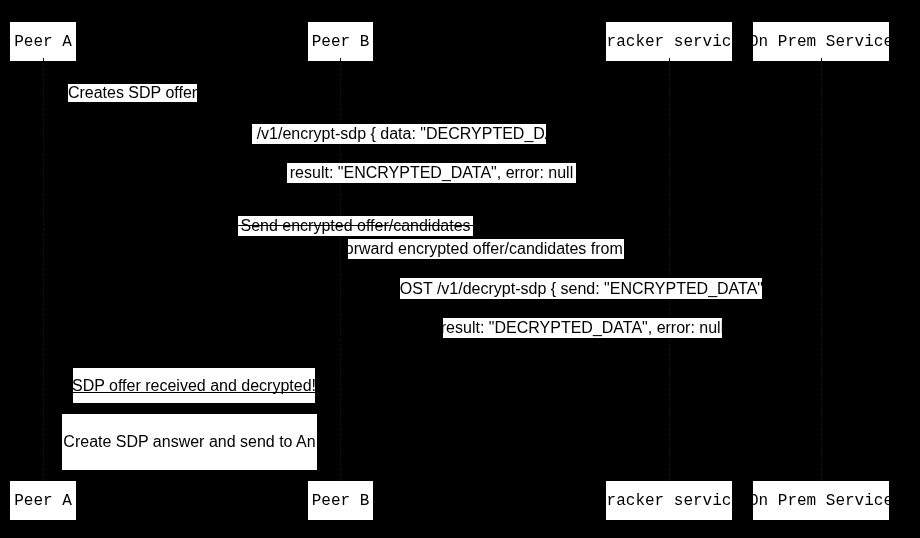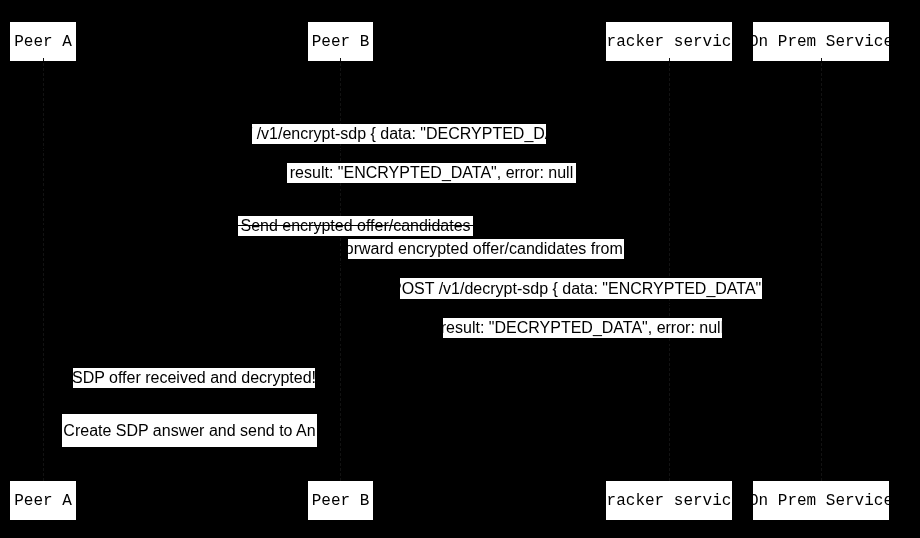--- a/index.html
+++ b/index.html
@@ -80,50 +80,51 @@
   <div class="actor-box" style="left:10px; top:22px; width:66px;">Peer A</div>
   <div class="actor-box" style="left:308px; top:22px; width:65px;">Peer B</div>
   <div class="actor-box" style="left:606px; top:22px; width:126px;">Tracker service</div>
   <div class="actor-box" style="left:753px; top:22px; width:136px;">On Prem Service</div>
 
   <div class="lifeline" style="left:43px;"></div>
   <div class="lifeline" style="left:340px;"></div>
   <div class="lifeline" style="left:669px;"></div>
   <div class="lifeline" style="left:821px;"></div>
 
+  <div class="msg-label" style="left:68px; top:84px; width:129px; height:18px;">Creates SDP offer</div>
 
   <div class="msg-label" style="left:252px; top:124px; width:294px; height:20px;">POST /v1/encrypt-sdp { data: "DECRYPTED_DATA" }</div>
   <div class="arrow" style="left:43px; top:149px; width:778px;"></div>
   <div class="arrowhead right" style="left:812px; top:144px;"></div>
 
   <div class="msg-label" style="left:287px; top:163px; width:289px; height:20px;">{ result: "ENCRYPTED_DATA", error: null }</div>
   <div class="arrow dashed" style="left:43px; top:188px; width:778px;"></div>
   <div class="arrowhead left" style="left:43px; top:183px;"></div>
 
   <div class="msg-label" style="left:238px; top:216px; width:235px; height:20px;">Send encrypted offer/candidates</div>
   <div class="arrow" style="left:43px; top:225px; width:626px;"></div>
   <div class="arrowhead right" style="left:660px; top:220px;"></div>
 
   <div class="msg-label" style="left:348px; top:239px; width:276px; height:20px;">Forward encrypted offer/candidates from A</div>
   <div class="arrow" style="left:340px; top:264px; width:329px;"></div>
   <div class="arrowhead left" style="left:340px; top:259px;"></div>
 
-  <div class="msg-label" style="left:400px; top:278px; width:362px; height:21px;">POST /v1/decrypt-sdp { data: "ENCRYPTED_DATA" }</div>
+  <div class="msg-label" style="left:400px; top:278px; width:362px; height:21px;">POST /v1/decrypt-sdp { send: "ENCRYPTED_DATA" }</div>
   <div class="arrow" style="left:340px; top:304px; width:481px;"></div>
   <div class="arrowhead right" style="left:812px; top:299px;"></div>
 
   <div class="msg-label" style="left:443px; top:318px; width:279px; height:20px;">{ result: "DECRYPTED_DATA", error: null }</div>
   <div class="arrow dashed" style="left:340px; top:343px; width:481px;"></div>
   <div class="arrowhead left" style="left:340px; top:338px;"></div>
 
-  <div class="msg-label" style="left:73px; top:368px; width:242px; height:20px;">SDP offer received and decrypted!</div>
+  <div class="msg-label" style="left:73px; top:368px; width:242px; height:35px;">SDP offer received and decrypted!</div>
   <div class="arrow" style="left:43px; top:392px; width:297px;"></div>
   <div class="arrowhead left" style="left:43px; top:387px;"></div>
 
-  <div class="note-box" style="left:62px; top:414px; width:255px; height:33px;">
+  <div class="note-box" style="left:62px; top:414px; width:255px; height:56px;">
     <span>Create SDP answer and send to An</span>
   </div>
 
   <div class="actor-box" style="left:10px; top:481px; width:66px;">Peer A</div>
   <div class="actor-box" style="left:308px; top:481px; width:65px;">Peer B</div>
   <div class="actor-box" style="left:606px; top:481px; width:126px;">Tracker service</div>
   <div class="actor-box" style="left:753px; top:481px; width:136px;">On Prem Service</div>
 
 </div>
 

